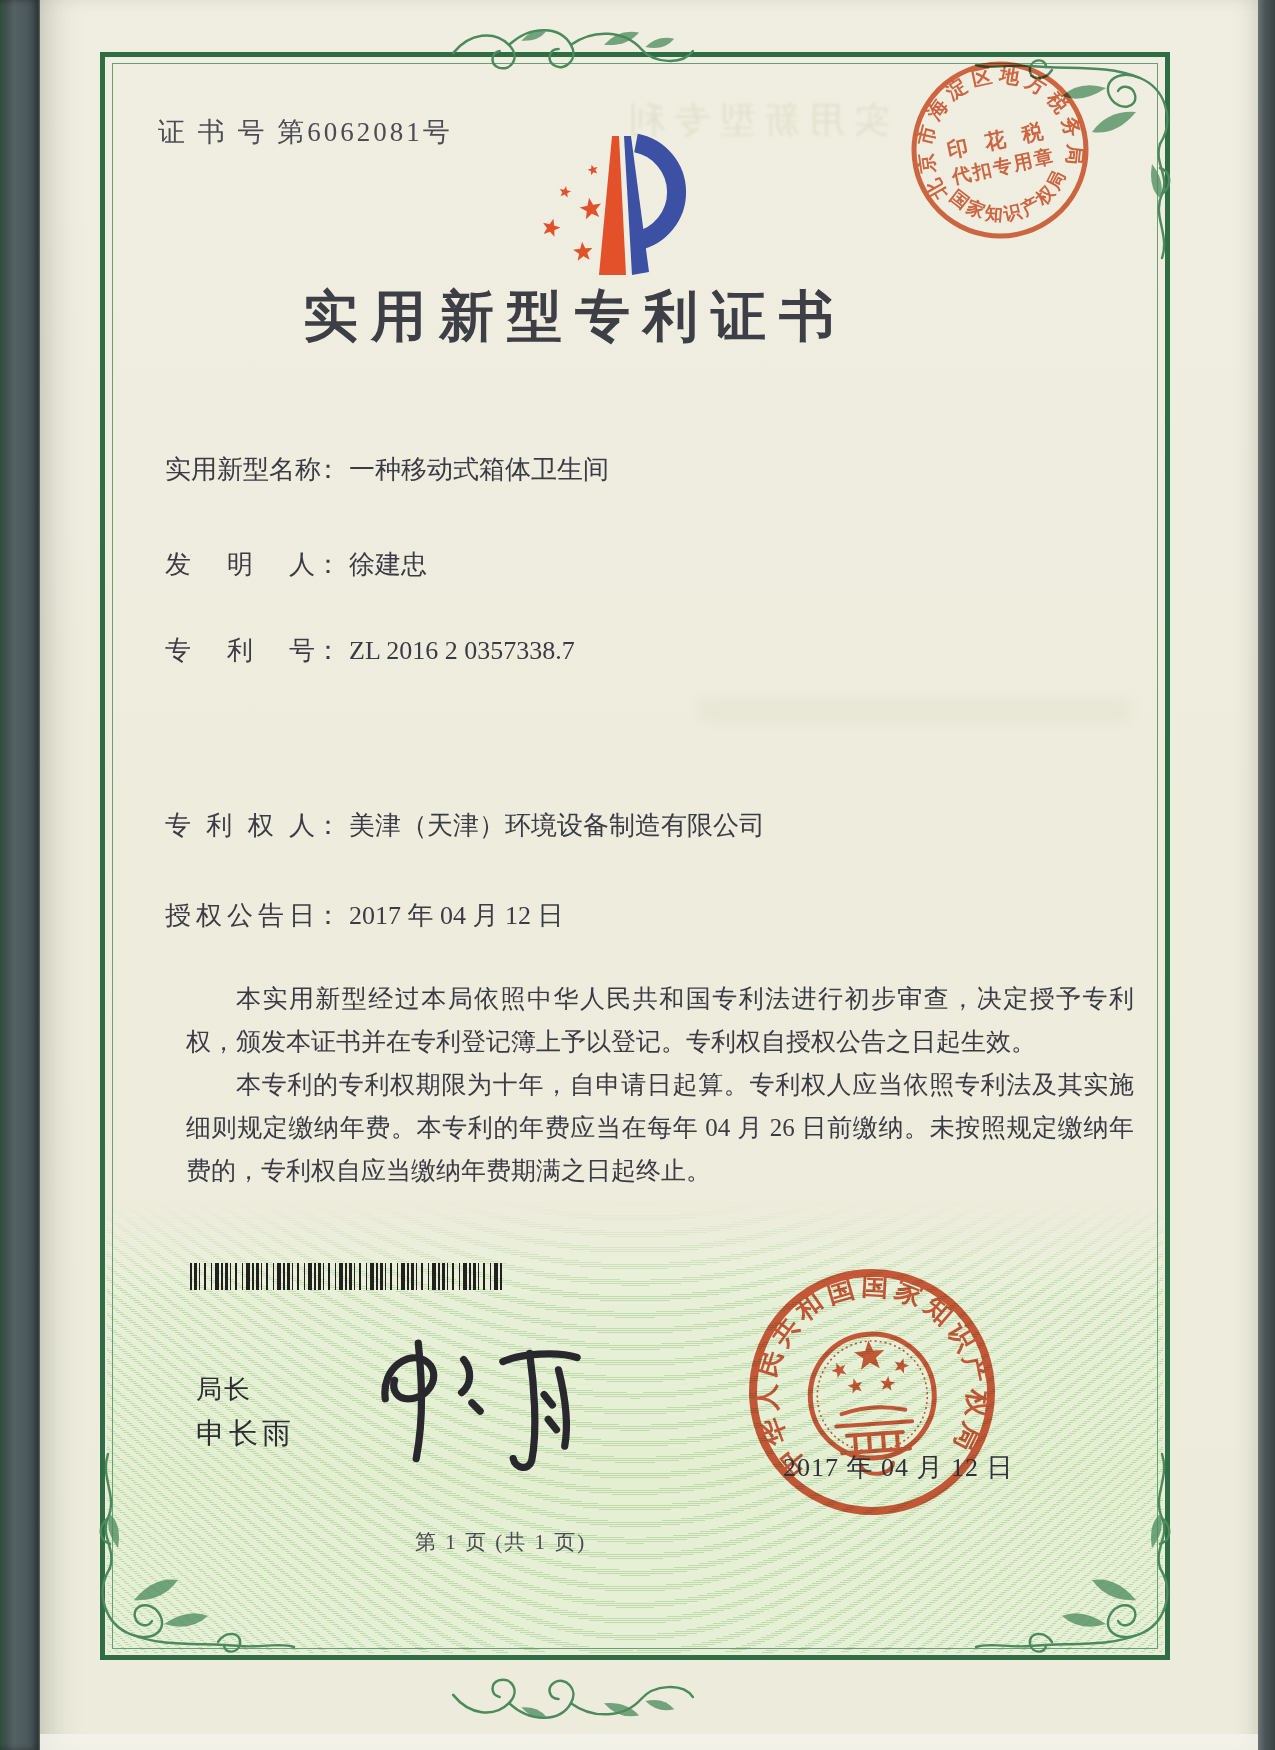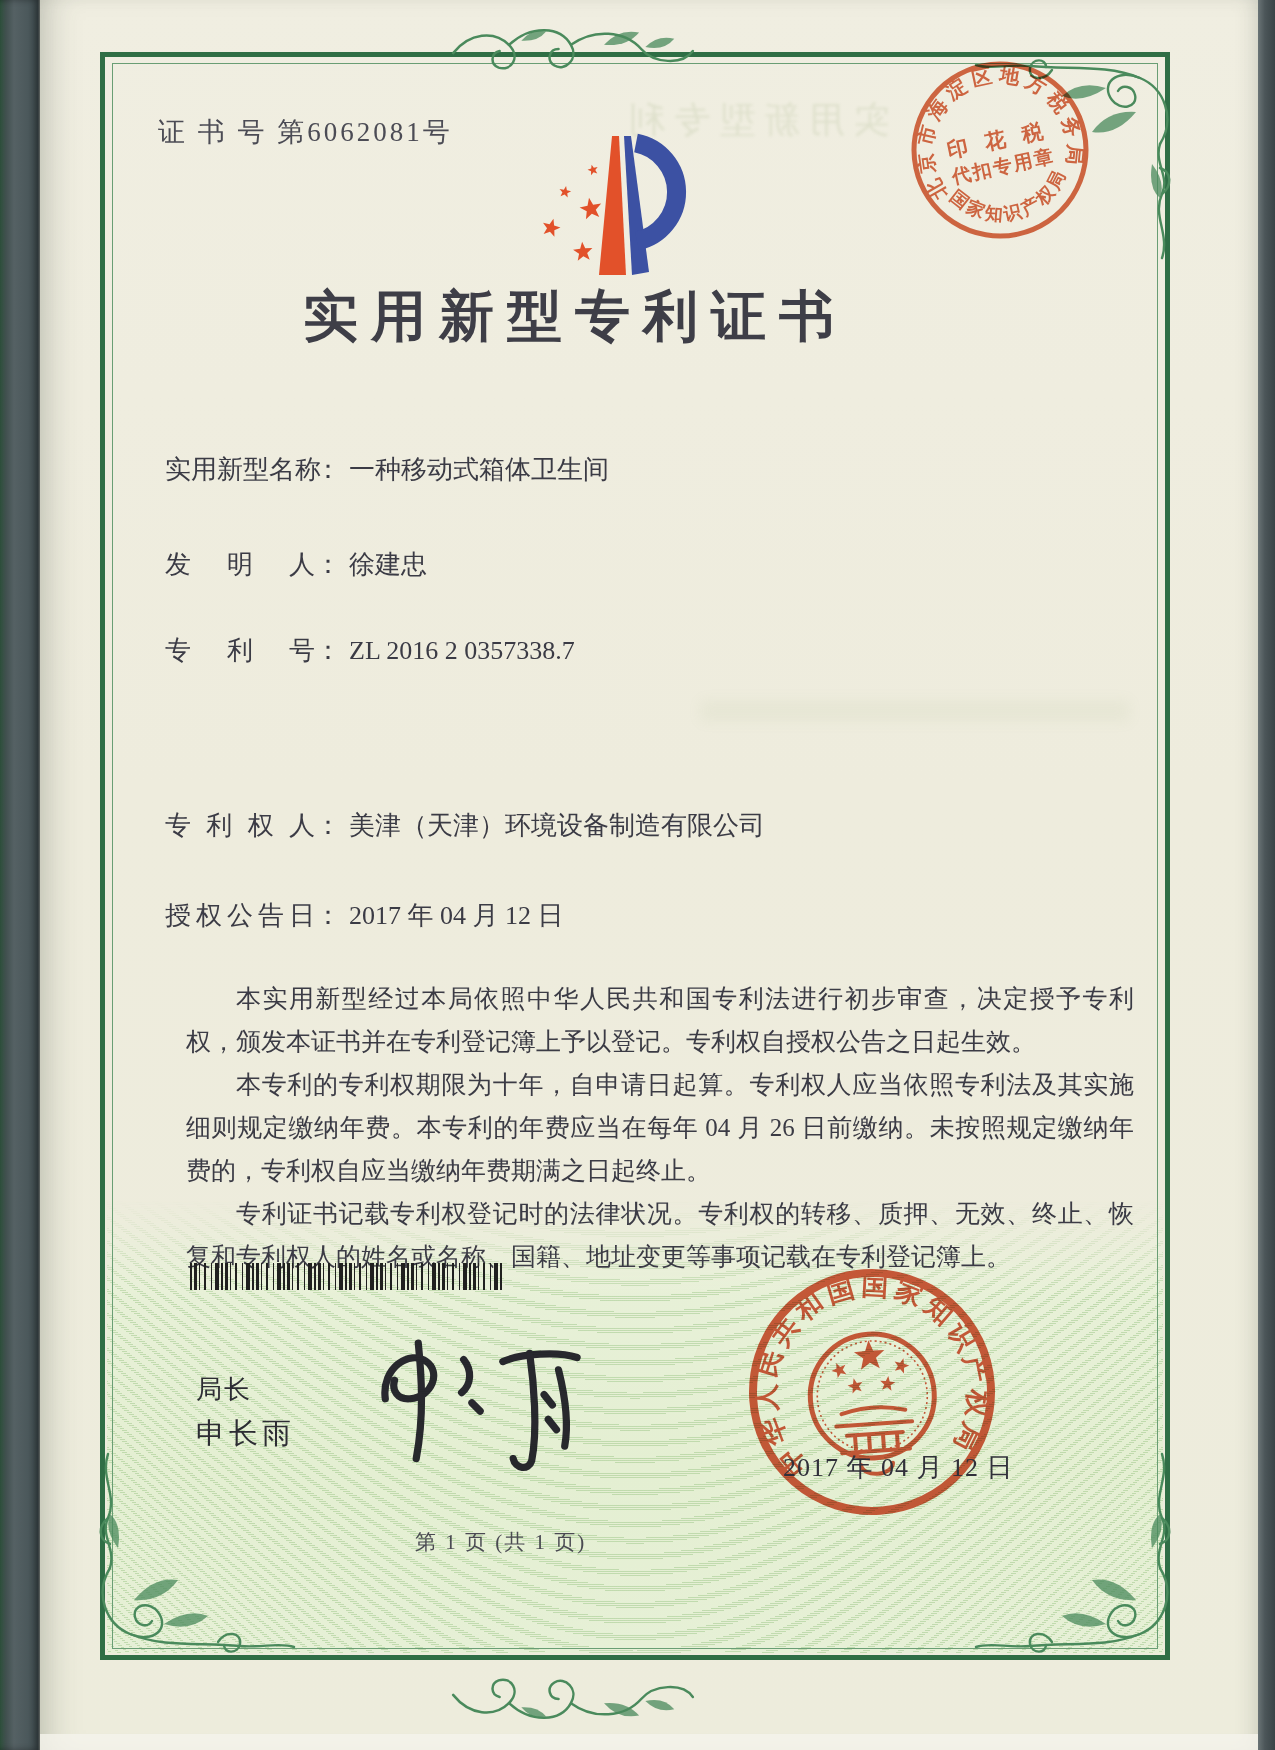--- a/index.html
+++ b/index.html
@@ -180,21 +180,20 @@
   <div class="abs field" style="top:808px">
     <span class="flabel">专利权人</span><span class="fcolon">：</span><span class="fvalue">美津（天津）环境设备制造有限公司</span>
   </div>
   <div class="abs field" style="top:898px">
     <span class="flabel">授权公告日</span><span class="fcolon">：</span><span class="fvalue">2017 年 04 月 12 日</span>
   </div>
 
   <div class="abs paras">
     <p>本实用新型经过本局依照中华人民共和国专利法进行初步审查，决定授予专利权，颁发本证书并在专利登记簿上予以登记。专利权自授权公告之日起生效。</p>
     <p>本专利的专利权期限为十年，自申请日起算。专利权人应当依照专利法及其实施细则规定缴纳年费。本专利的年费应当在每年 04 月 26 日前缴纳。未按照规定缴纳年费的，专利权自应当缴纳年费期满之日起终止。</p>
-    <p>专利证书记载专利权登记时的法律状况。专利权的转移、质押、无效、终止、恢复和专利权人的姓名或名称、国籍、地址变更等事项记载在专利登记簿上。</p>
   </div>
 
   <div class="abs barcode"></div>
 
   <div class="abs signer-title">局长</div>
   <div class="abs signer-name">申长雨</div>
 
   <svg class="svg-abs" style="left:355px;top:1308px;width:240px;height:165px" viewBox="0 0 230 160">
     <g fill="none" stroke="#181820" stroke-width="7" stroke-linecap="round" stroke-linejoin="round" opacity=".92">
       <path d="M28,88 C24,58 52,40 68,52 C82,62 74,86 52,88 C40,89 34,80 37,70"></path>

